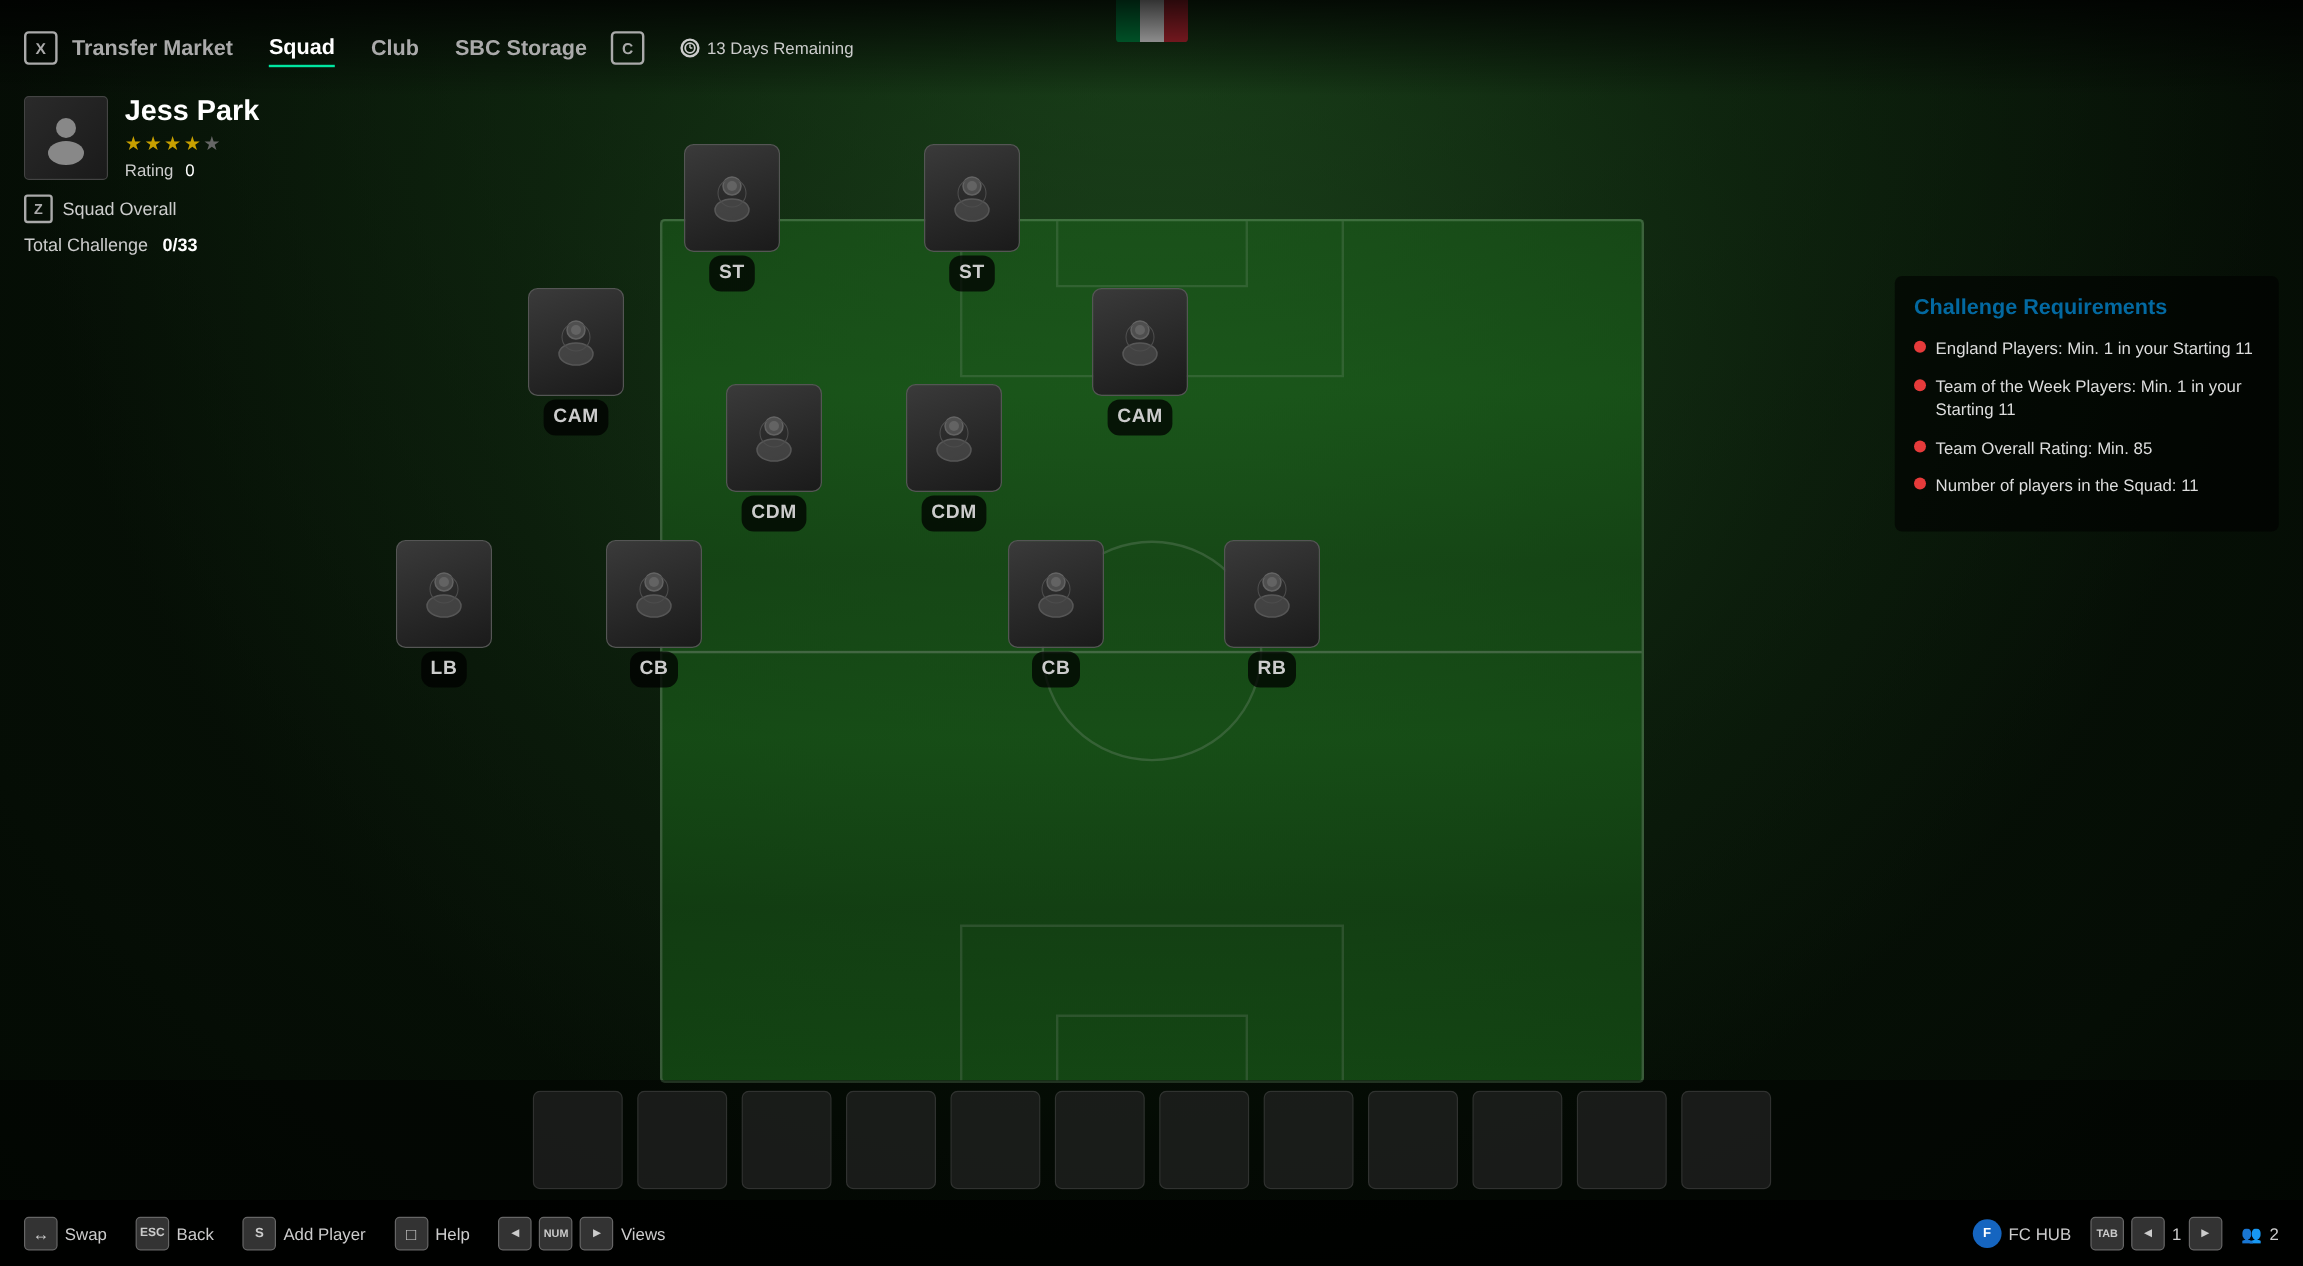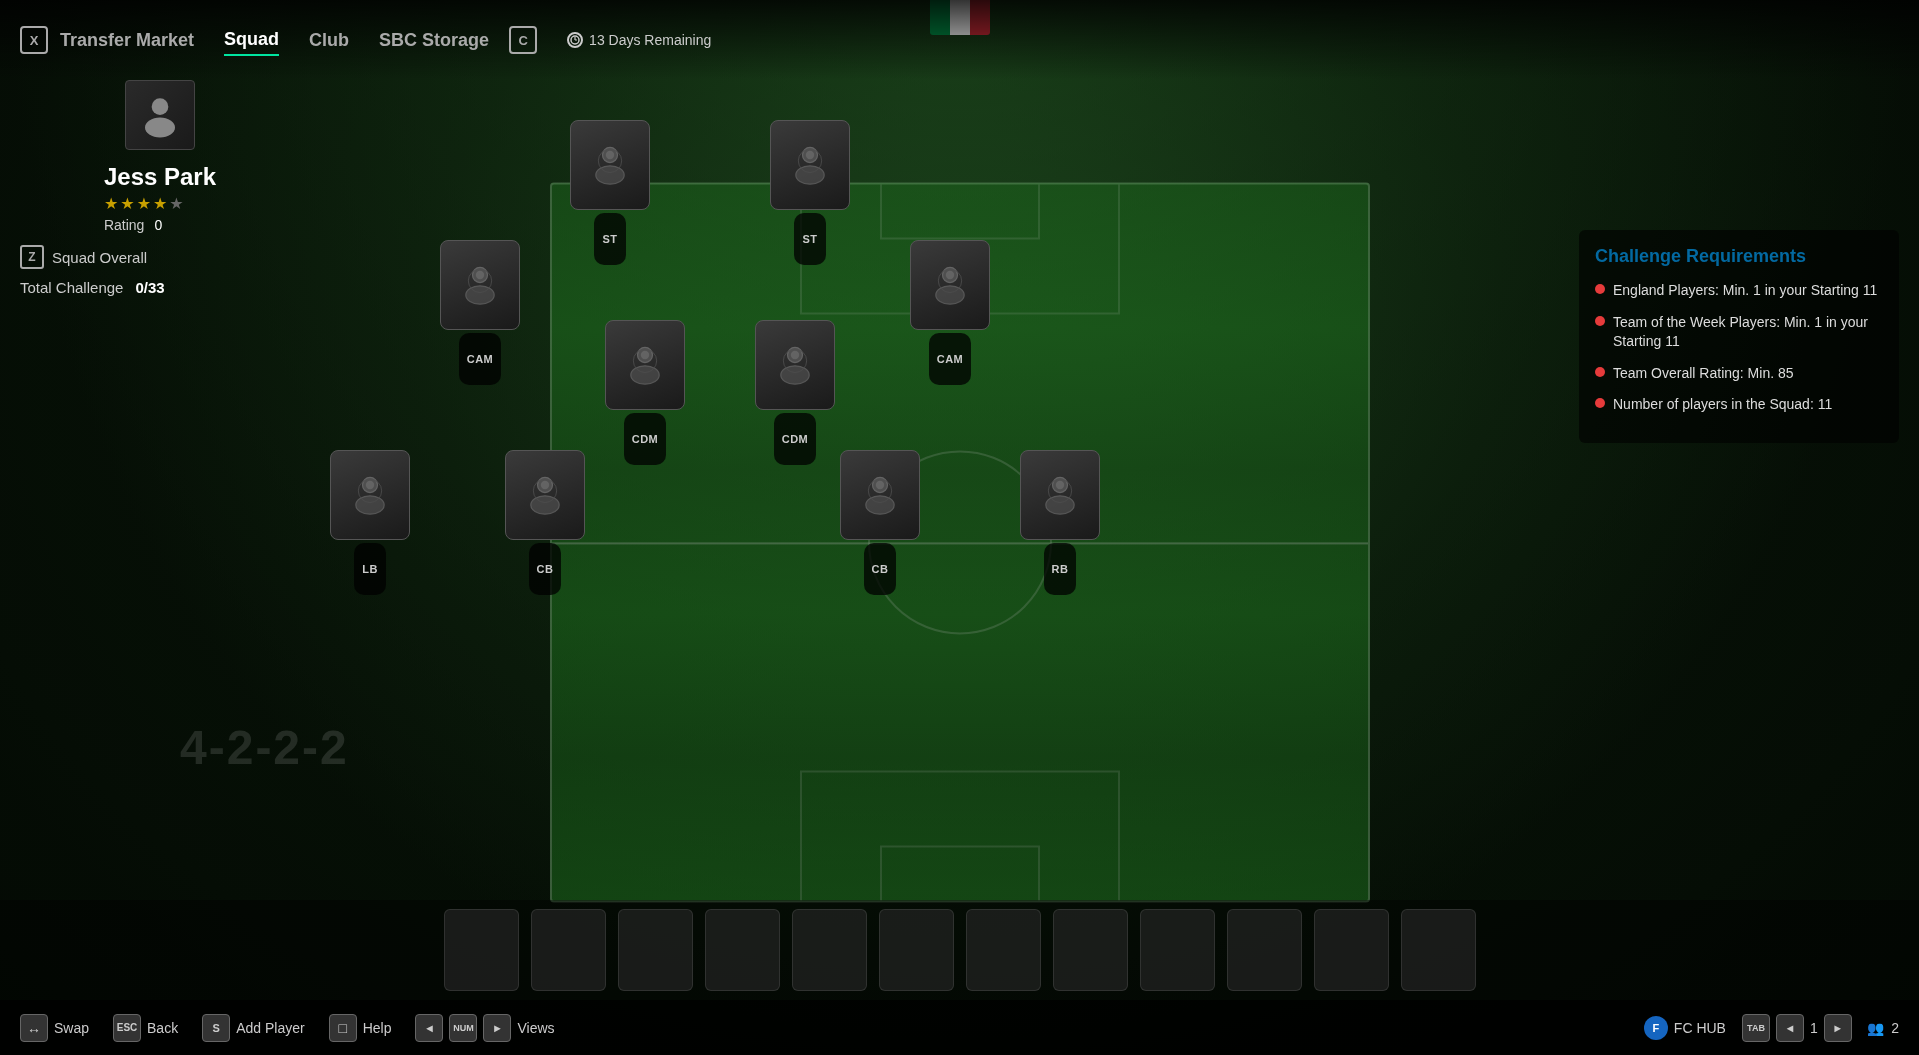--- a/index.html
+++ b/index.html
@@ -176,21 +176,20 @@
       left: 20px;
       z-index: 10;
       width: 280px;
     }
 
     .player-card-preview {
       display: flex;
       align-items: center;
       gap: 14px;
       margin-bottom: 12px;
-      flex-direction: column;
     }
 
     .player-avatar {
       width: 70px;
       height: 70px;
       background: linear-gradient(135deg, #2a2a2a, #1a1a1a);
       border-radius: 4px;
       display: flex;
       align-items: center;
       justify-content: center;
@@ -306,23 +305,23 @@
 
     .slot-card svg {
       width: 50px;
       height: 50px;
       opacity: 0.6;
     }
 
     .slot-label {
       background: rgba(0,0,0,0.75);
       color: #ccc;
-      font-size: 11px;
+      font-size: 16px;
       font-weight: 700;
-      padding: 20px 8px;
+      padding: 6px 8px;
       border-radius: 10px;
       margin-top: 3px;
       letter-spacing: 0.5px;
     }
 
     
     .right-panel {
       position: absolute;
       top: 230px;
       right: 20px;
@@ -508,21 +507,20 @@
       <div class="pitch-line h" style="top:50%;"></div>
       <div class="penalty-box top"></div>
       <div class="penalty-box bottom"></div>
       <div class="goal-box top"></div>
       <div class="goal-box bottom"></div>
     </div>
   </div>
 
   <div class="pitch-overlay"></div>
 
-  <div class="formation-label">4-2-2-2</div>
 
   <div class="top-nav">
     <div class="nav-x-btn">X</div>
     <div class="nav-tabs">
       <div class="nav-tab">Transfer Market</div>
       <div class="nav-tab active">Squad</div>
       <div class="nav-tab">Club</div>
       <div class="nav-tab">SBC Storage</div>
     </div>
     <div class="nav-c-btn">C</div>

